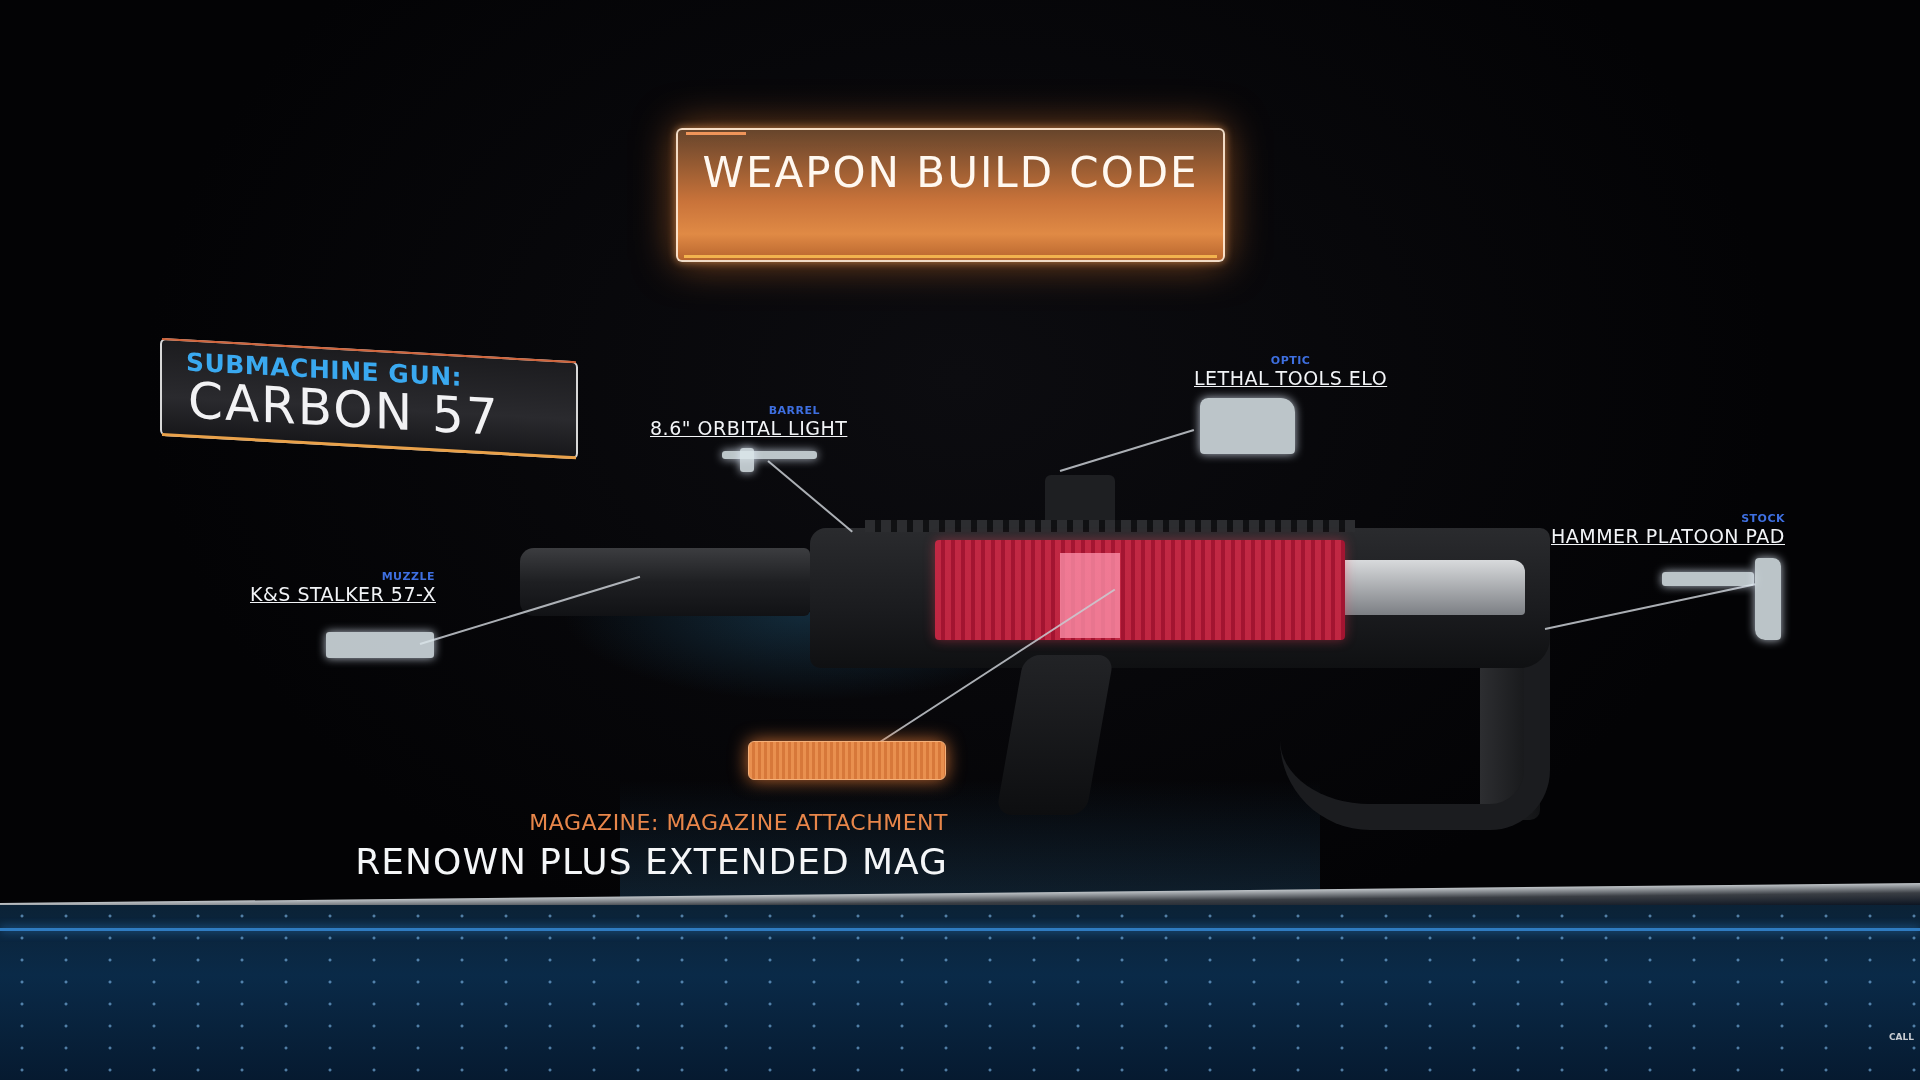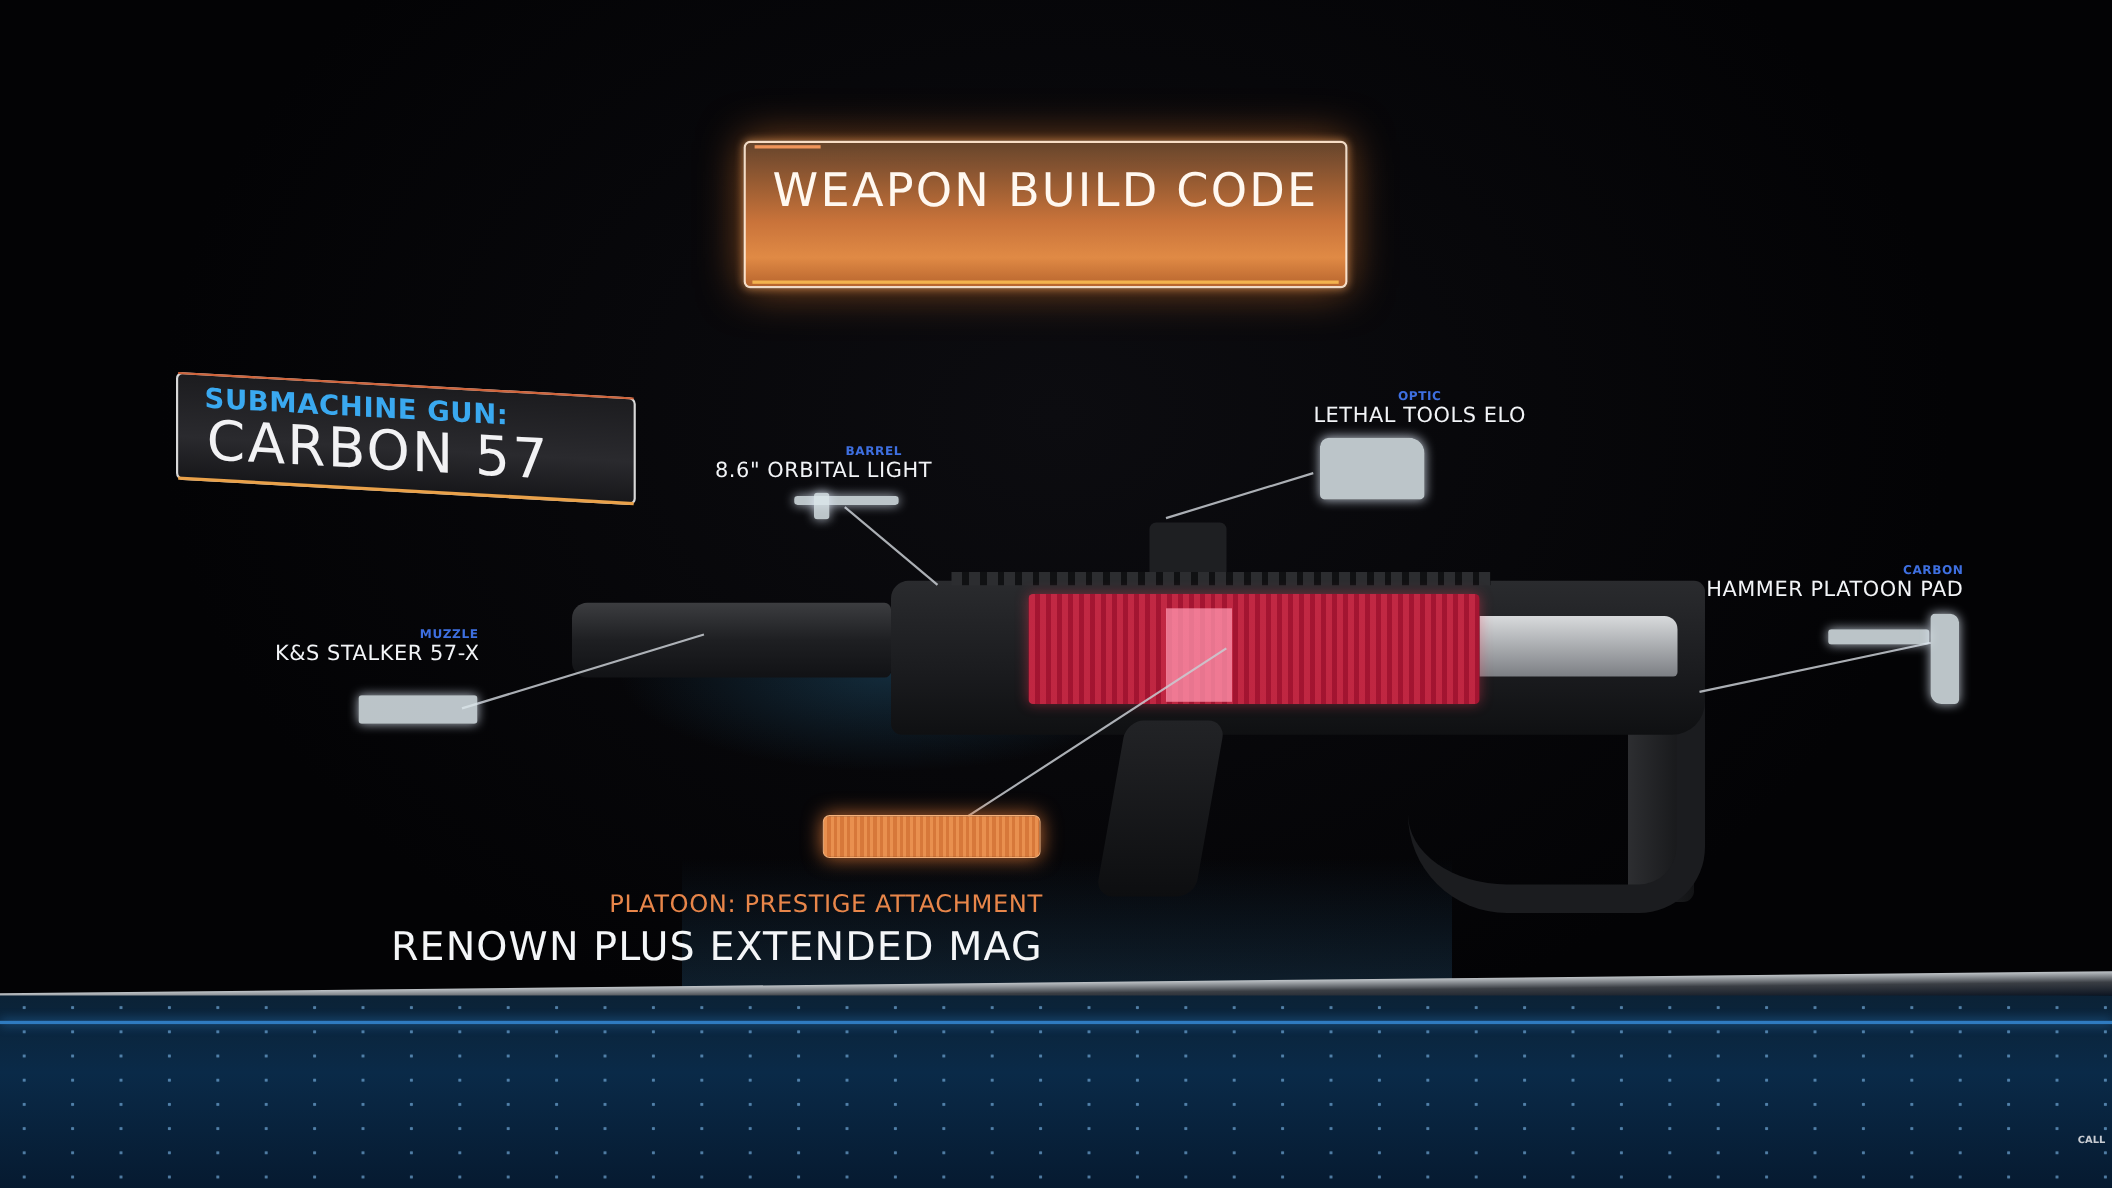--- a/index.html
+++ b/index.html
@@ -35,21 +35,21 @@
     background: linear-gradient(180deg, #1c1c1f 0%, #2a2a2e 60%, #17171a 100%);
   }
   .weapon-plate::before { content:""; position:absolute; left:0; right:0; top:-2px; height:2px; background:#d0643b; }
   .weapon-plate::after { content:""; position:absolute; left:0; right:0; bottom:-2px; height:3px; background:#e9a14a; }
   .weapon-plate .cls { position:absolute; left:24px; top:6px; font-size:25px; font-weight:bold; color:#3aa9f0; letter-spacing:0.5px; }
   .weapon-plate .name { position:absolute; left:26px; top:30px; font-size:50px; color:#f2f2f4; letter-spacing:2px; }
 
   
   .att { position:absolute; text-align:right; }
   .att .slot { font-size:11px; color:#3e6fe0; font-weight:bold; letter-spacing:0.5px; }
-  .att .aname { font-size:19px; color:#f2f4f7; letter-spacing:0.5px; white-space:nowrap; }
+  .att .aname { font-size:19px; color:#f2f4f7; letter-spacing:0.5px; white-space:nowrap;text-decoration:underline; }
   .att.left-align { text-align:center; }
 
   .icon-ghost { position:absolute; background:rgba(220,230,235,0.85); box-shadow:0 0 10px rgba(230,240,255,0.8); border-radius:3px; }
 
   .leader { position:absolute; height:2px; background:rgba(200,205,210,0.85); transform-origin:left center; }
 
   
   .gun-part { position:absolute; }
   .suppressor { left:520px; top:548px; width:290px; height:68px; border-radius:14px 6px 6px 14px;
     background: linear-gradient(180deg,#3c3d40 0%,#1e1f22 50%,#111215 100%); }
@@ -131,35 +131,35 @@
   <div class="icon-ghost" style="left:722px;top:451px;width:95px;height:8px;"></div>
   <div class="icon-ghost" style="left:740px;top:448px;width:14px;height:24px;"></div>
 
   <div class="att left-align" style="left:1194px;top:354px;">
     <div class="slot">OPTIC</div>
     <div class="aname">LETHAL TOOLS ELO</div>
   </div>
   <div class="icon-ghost" style="left:1200px;top:398px;width:95px;height:56px;border-radius:8px 14px 4px 4px;"></div>
 
   <div class="att" style="left:1530px;top:512px;width:255px;">
-    <div class="slot">CARBON</div>
+    <div class="slot">STOCK</div>
     <div class="aname">HAMMER PLATOON PAD</div>
   </div>
   <div class="icon-ghost" style="left:1662px;top:572px;width:92px;height:14px;"></div>
   <div class="icon-ghost" style="left:1755px;top:558px;width:26px;height:82px;border-radius:4px 8px 4px 10px;"></div>
 
   <div class="att" style="left:250px;top:570px;width:185px;">
     <div class="slot">MUZZLE</div>
     <div class="aname">K&amp;S STALKER 57-X</div>
   </div>
   <div class="icon-ghost" style="left:326px;top:632px;width:108px;height:26px;"></div>
 
   <div class="mag-ghost"></div>
   <div class="mag-label">
-    <div class="slot">PLATOON: PRESTIGE ATTACHMENT</div>
+    <div class="slot">MAGAZINE: MAGAZINE ATTACHMENT</div>
     <div class="aname">RENOWN PLUS EXTENDED MAG</div>
   </div>
 
   <div class="floor-edge"></div>
   <div class="floor"></div>
   <div class="floor-line"></div>
   <div class="watermark">CALL</div>
 </div>
 
 </body></html>

